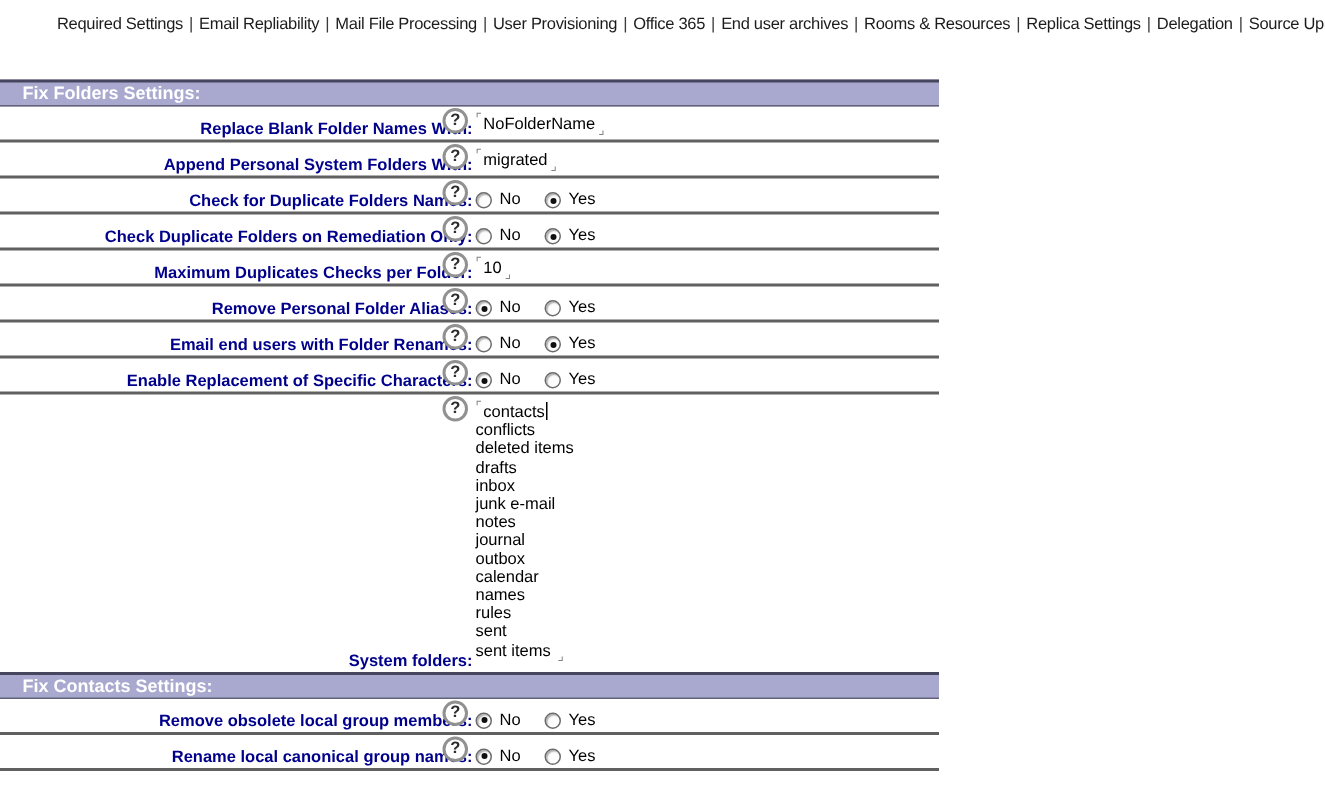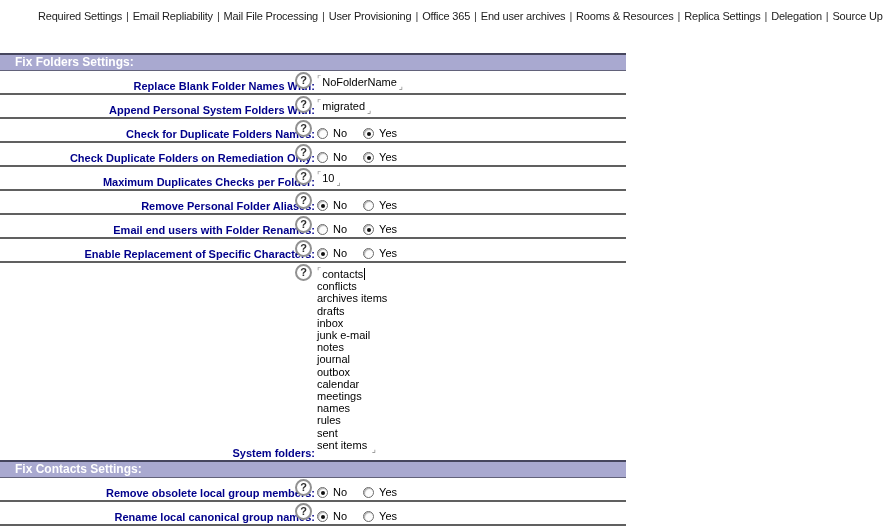--- a/index.html
+++ b/index.html
@@ -200,29 +200,28 @@
     </div>
     <div class="frow no-line">
       <div class="lbl">System folders:</div>
       <div class="val">
         <span class="help">
           <span>?</span>
         </span>
         <div class="folders">
           <div class="folder-line"><span class="mk s">⌜</span><span>contacts</span><span class="caret"></span></div>
           <div class="folder-line"><span>conflicts</span></div>
-          <div class="folder-line"><span>archives items</span></div>
+          <div class="folder-line"><span>deleted items</span></div>
           <div class="folder-line"><span>drafts</span></div>
           <div class="folder-line"><span>inbox</span></div>
           <div class="folder-line"><span>junk e-mail</span></div>
           <div class="folder-line"><span>notes</span></div>
           <div class="folder-line"><span>journal</span></div>
           <div class="folder-line"><span>outbox</span></div>
           <div class="folder-line"><span>calendar</span></div>
-          <div class="folder-line"><span>meetings</span></div>
           <div class="folder-line"><span>names</span></div>
           <div class="folder-line"><span>rules</span></div>
           <div class="folder-line"><span>sent</span></div>
           <div class="folder-line"><span>sent items</span><span class="mk e"> ⌟</span></div>
         </div>
       </div>
     </div>
     <div class="section-bar"><span>Fix Contacts Settings:</span></div>
     <div class="frow short">
       <div class="lbl">Remove obsolete local group members:</div>

